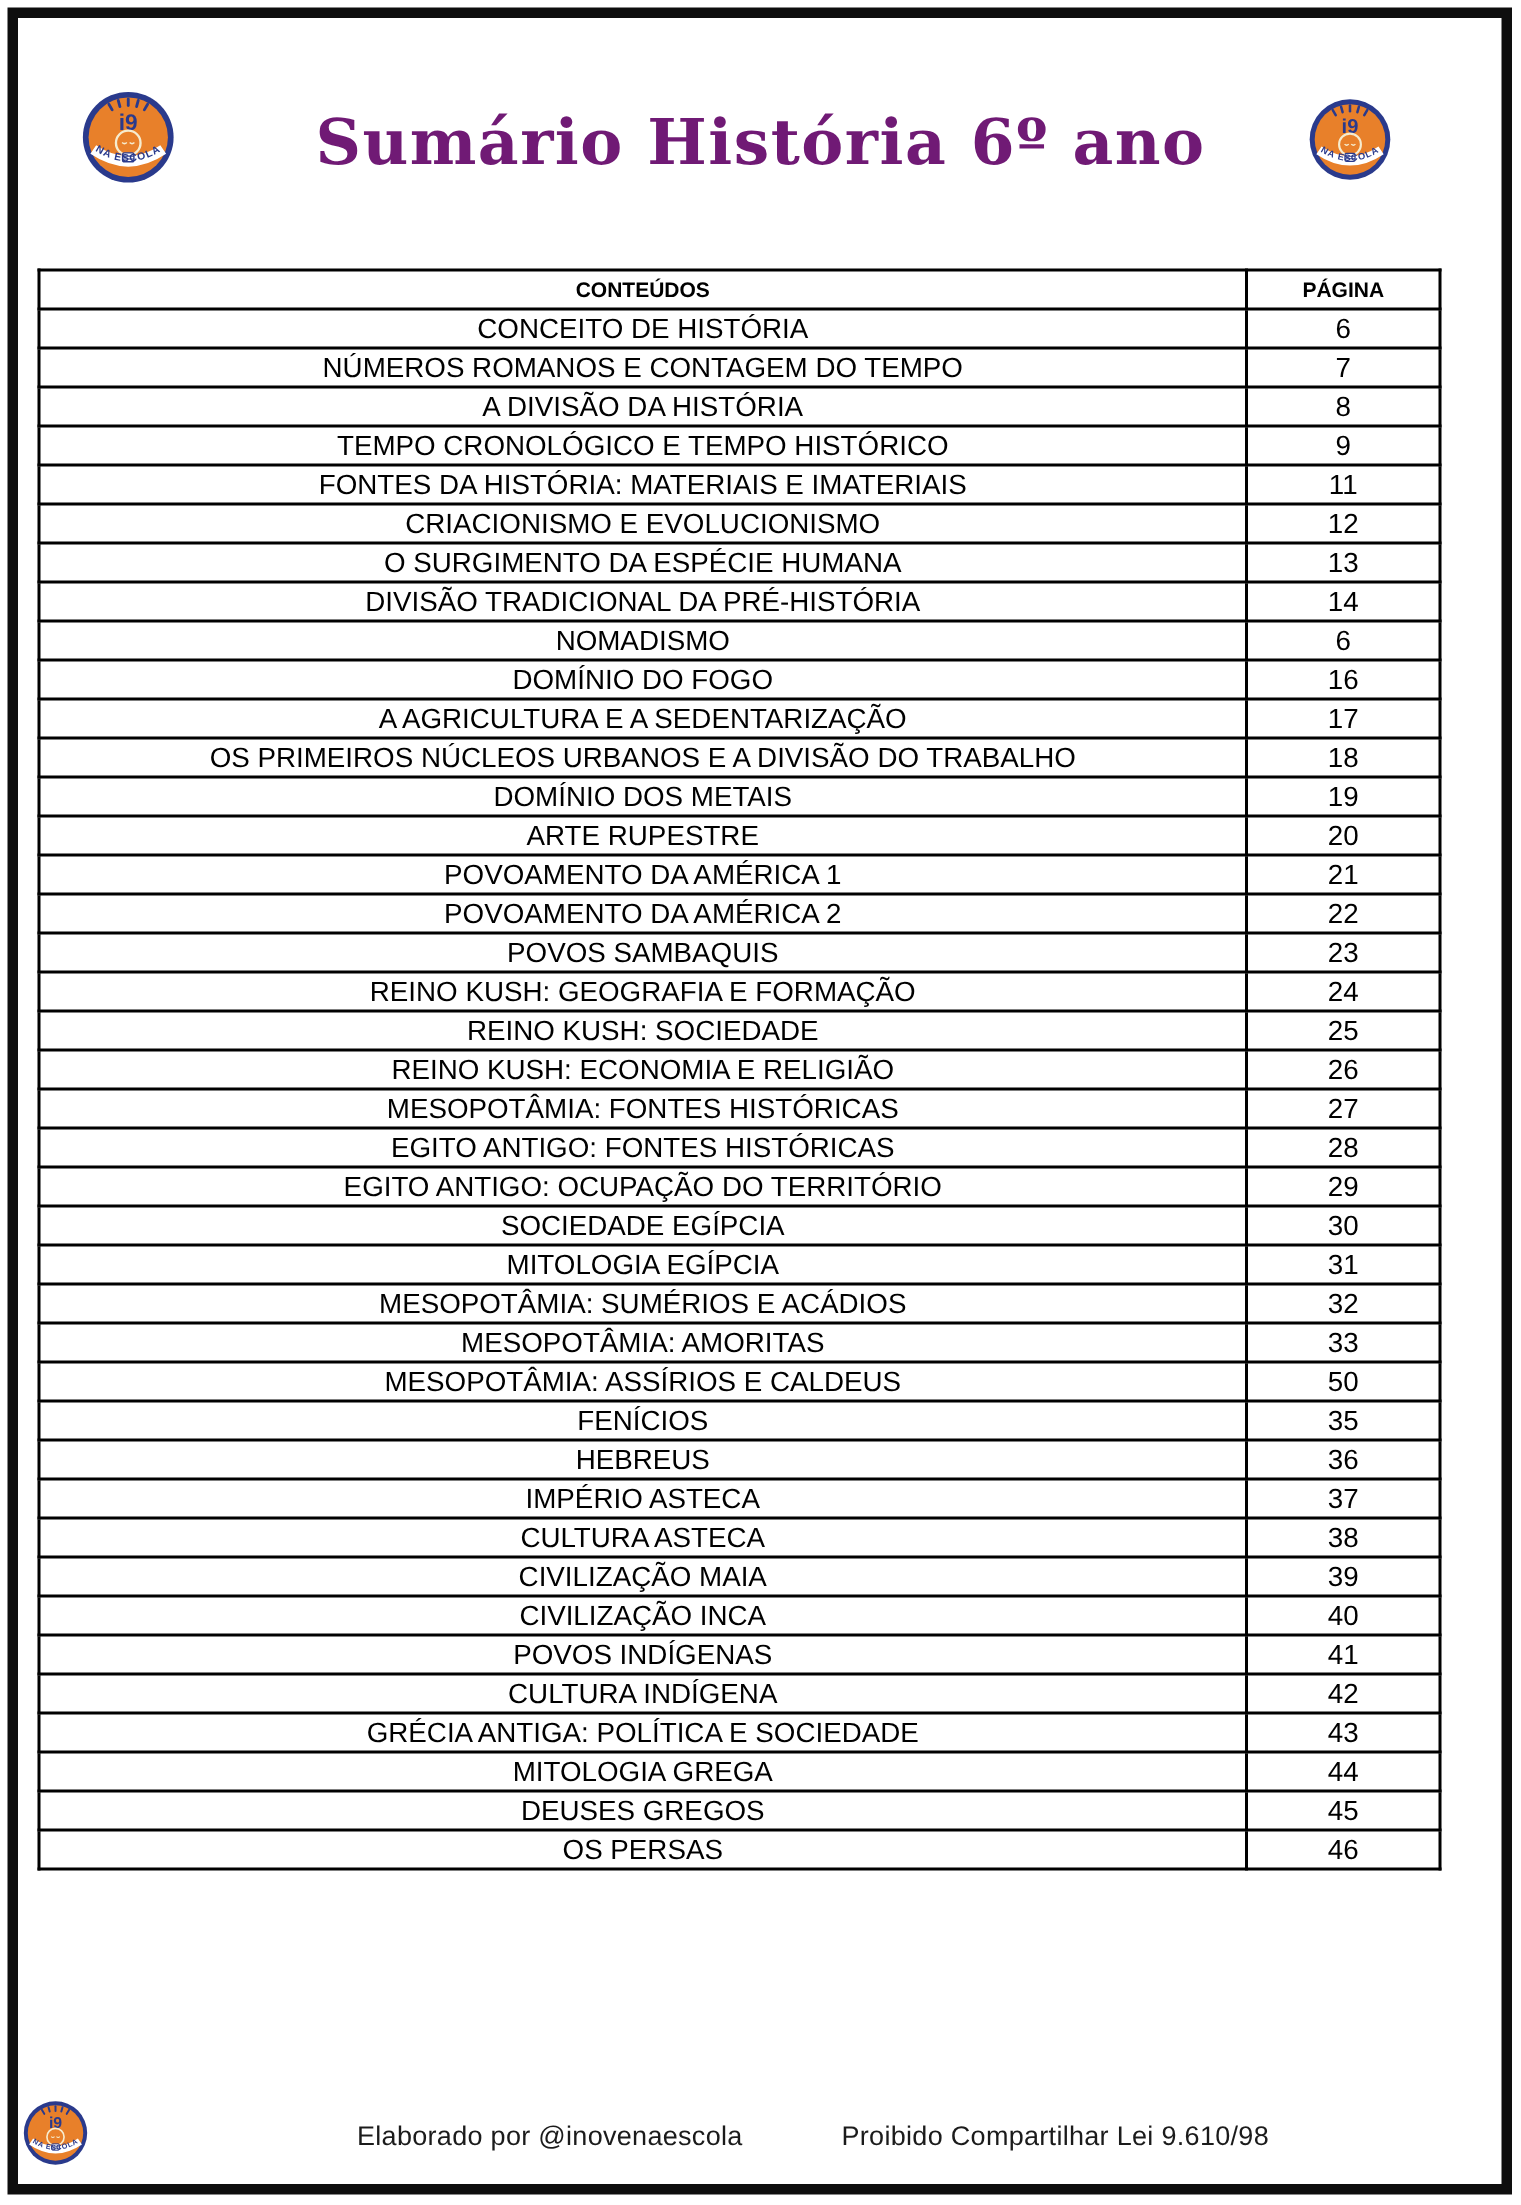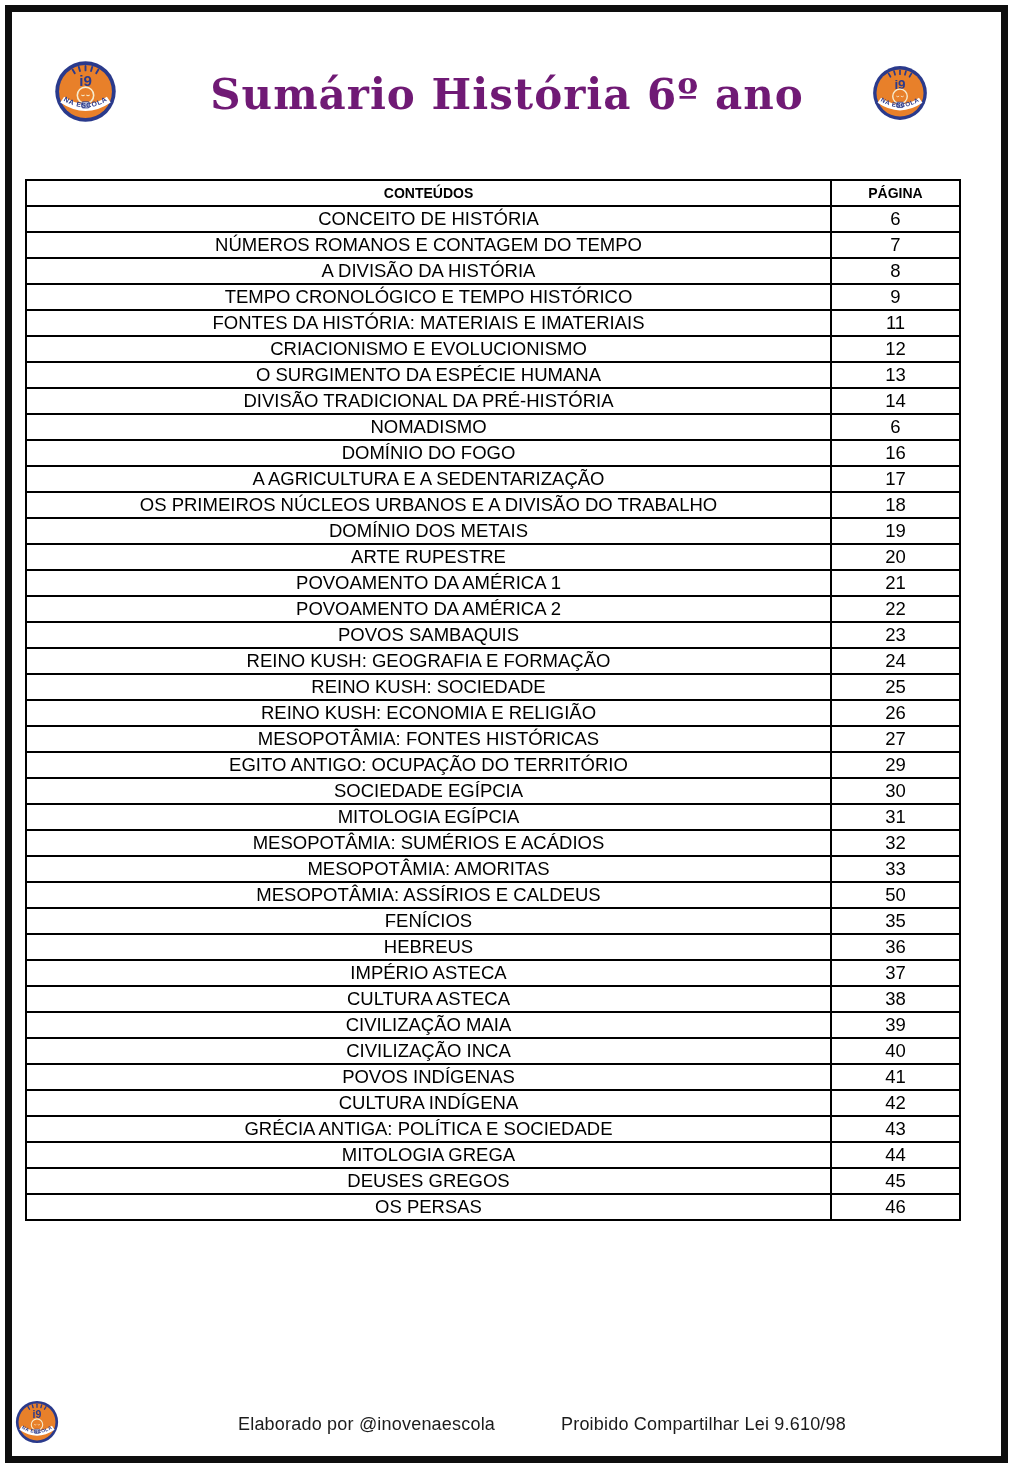--- a/index.html
+++ b/index.html
@@ -240,20 +240,24 @@
   <tr>
     <td class="cell-content">REINO KUSH: ECONOMIA E RELIGIÃO</td>
     <td class="cell-page">26</td>
   </tr>
 
   <tr>
     <td class="cell-content">MESOPOTÂMIA: FONTES HISTÓRICAS</td>
     <td class="cell-page">27</td>
   </tr>
 
+  <tr>
+    <td class="cell-content">EGITO ANTIGO: FONTES HISTÓRICAS</td>
+    <td class="cell-page">28</td>
+  </tr>
 
   <tr>
     <td class="cell-content">EGITO ANTIGO: OCUPAÇÃO DO TERRITÓRIO</td>
     <td class="cell-page">29</td>
   </tr>
 
   <tr>
     <td class="cell-content">SOCIEDADE EGÍPCIA</td>
     <td class="cell-page">30</td>
   </tr>

